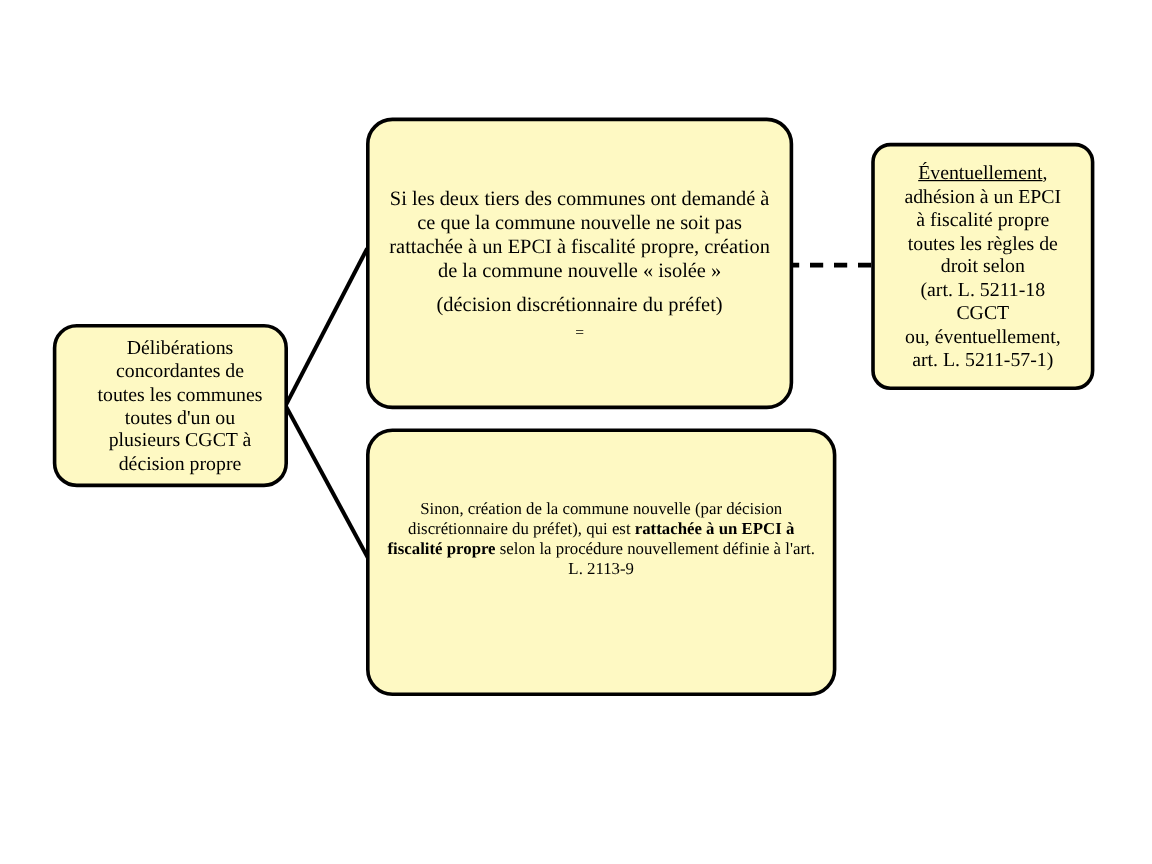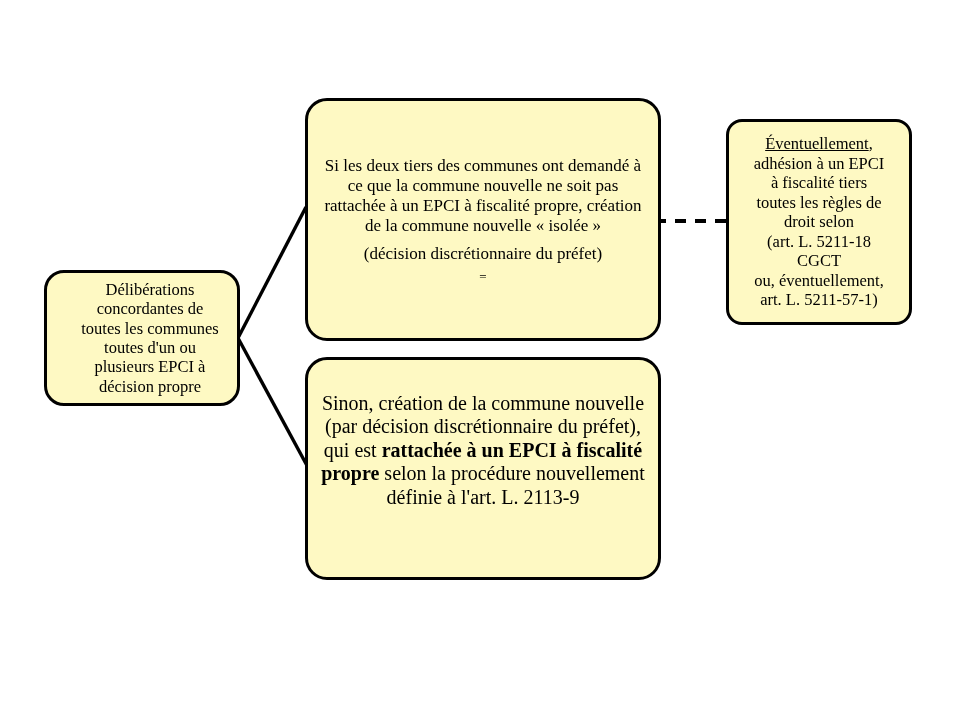--- a/index.html
+++ b/index.html
@@ -81,23 +81,23 @@
     font-size: 17px;
   }
   #node-commune-isolee .node-body {
     padding: 0 14px;
   }
 
   
   #node-sinon-creation {
     left: 305px;
     top: 357px;
-    width: 356px;
+    width: 392px;
     height: 223px;
-    font-size: 20px;
+    font-size: 14px;
   }
   #node-sinon-creation .node-body {
     padding: 0 12px;
     transform: translateY(-18px);
   }
 
   
   #node-adhesion-epci {
     left: 726px;
     top: 119px;
@@ -133,37 +133,37 @@
 <div id="diagram-canvas">
 
   <svg id="connector-layer" width="960" height="720" viewBox="0 0 960 720" xmlns="http://www.w3.org/2000/svg">
     <line x1="238" y1="338" x2="306" y2="207" stroke="#000000" stroke-width="3.4" stroke-linecap="butt"></line>
     <line x1="238" y1="338" x2="311" y2="473" stroke="#000000" stroke-width="3.4" stroke-linecap="butt"></line>
     <line x1="655" y1="221" x2="729" y2="221" stroke="#000000" stroke-width="4" stroke-dasharray="11 9" stroke-linecap="butt"></line>
   </svg>
 
   <div class="node" id="node-deliberations">
     <div class="node-body">
-      <p class="para"><span>Délibérations</span><br><span>concordantes de</span><br><span>toutes les communes</span><br><span>toutes d'un ou</span><br><span>plusieurs EPCI à</span><br><span>décision propre</span></p>
+      <p class="para"><span>Délibérations</span><br><span>concordantes de</span><br><span>toutes les communes</span><br><span>toutes d'un ou</span><br><span>plusieurs CGCT à</span><br><span>décision propre</span></p>
     </div>
   </div>
 
   <div class="node" id="node-commune-isolee">
     <div class="node-body">
       <p class="para">Si les deux tiers des communes ont demandé à ce que la commune nouvelle ne soit pas rattachée à un EPCI à fiscalité propre, création de la commune nouvelle « isolée »</p>
       <p class="para">(décision discrétionnaire du préfet)</p>
       <p class="para eq-sign">=</p>
     </div>
   </div>
 
   <div class="node" id="node-sinon-creation">
     <div class="node-body">
       <p class="para"><span>Sinon, création de la commune nouvelle (par décision discrétionnaire du préfet), qui est </span><span class="emphasis-bold">rattachée à un EPCI à fiscalité propre</span><span> selon la procédure nouvellement définie à l'art. L. 2113-9</span></p>
     </div>
   </div>
 
   <div class="node" id="node-adhesion-epci">
     <div class="node-body">
-      <p class="para"><span class="emphasis-underline">Éventuellement</span><span>,</span><br><span>adhésion à un EPCI</span><br><span>à fiscalité tiers</span><br><span>toutes les règles de</span><br><span>droit selon</span><br><span>(art. L. 5211-18</span><br><span>CGCT</span><br><span>ou, éventuellement,</span><br><span>art. L. 5211-57-1)</span></p>
+      <p class="para"><span class="emphasis-underline">Éventuellement</span><span>,</span><br><span>adhésion à un EPCI</span><br><span>à fiscalité propre</span><br><span>toutes les règles de</span><br><span>droit selon</span><br><span>(art. L. 5211-18</span><br><span>CGCT</span><br><span>ou, éventuellement,</span><br><span>art. L. 5211-57-1)</span></p>
     </div>
   </div>
 
 </div>
 
 </body></html>

